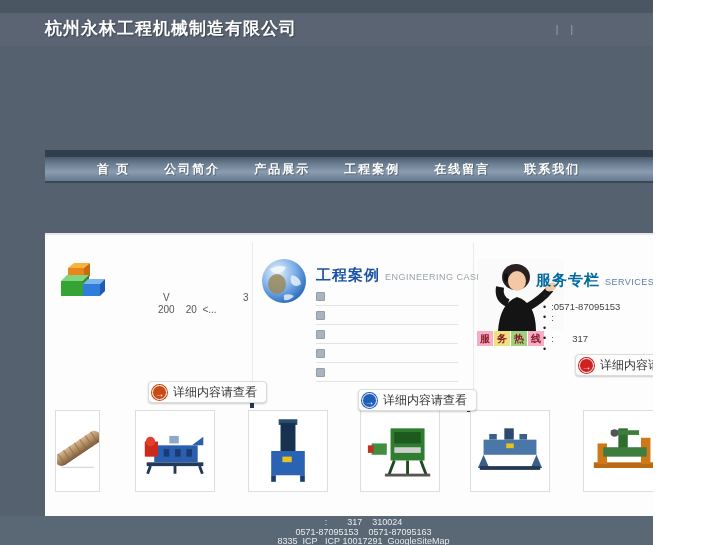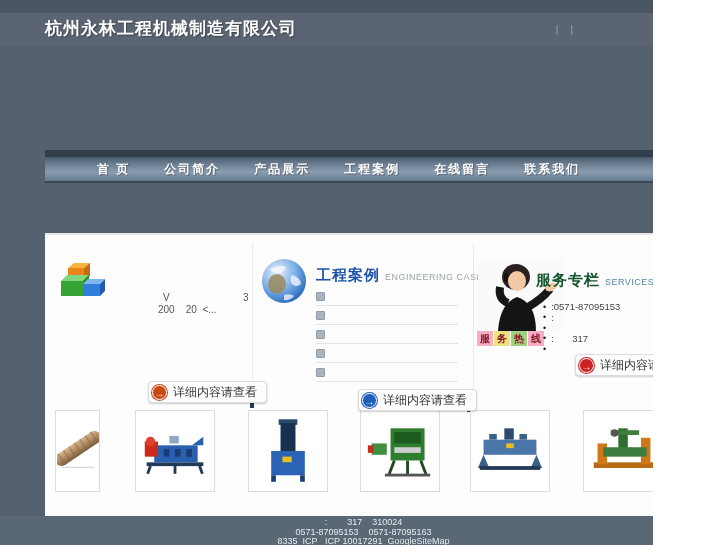--- a/index.html
+++ b/index.html
@@ -45,21 +45,21 @@
   .case-bullet { width:9px; height:9px; background:#aab4be; border:1px solid #939da8; border-radius:1px; }
 
   
   .woman-box { position:absolute; left:433px; top:24px; width:86px; height:72px; background:#f8f8f8; overflow:hidden; }
   .hotline { position:absolute; left:432px; top:96px; display:flex; gap:1px; }
   .hotline span { width:16px; height:15px; font-size:10px; font-weight:bold; color:#8a1a2a; display:flex; align-items:center; justify-content:center; }
   .hl-0,.hl-3 { background:#f5aec6; }
   .hl-1 { background:#ece27e; }
   .hl-2 { background:#9ed07e; }
   .svc-title { position:absolute; left:491px; top:36px; }
-  .svc-title .p-title-cn { color:#14532d; }
+  .svc-title .p-title-cn { color:#0369a1; }
   .svc-title .p-title-en { color:#5b7fa6; }
   .svc-lines { position:absolute; left:498px; top:56px; }
   .svc-line { display:flex; gap:5px; height:10.5px; align-items:center; font-size:9.5px; color:#444; }
   .svc-line .b { color:#222; font-size:9px; }
 
   
   .detail-btn { position:absolute; display:flex; align-items:center; gap:6px; background:#fdfdfd;
                 border:1px solid #dcdcdc; border-radius:4px; padding:2px 9px 2px 3px; height:22px;
                 box-shadow:0 1px 2px rgba(0,0,0,.2); cursor:pointer; z-index:5; }
   .detail-ico { width:15px; height:15px; border-radius:50%; color:#fff; font-size:10px; line-height:15px;

